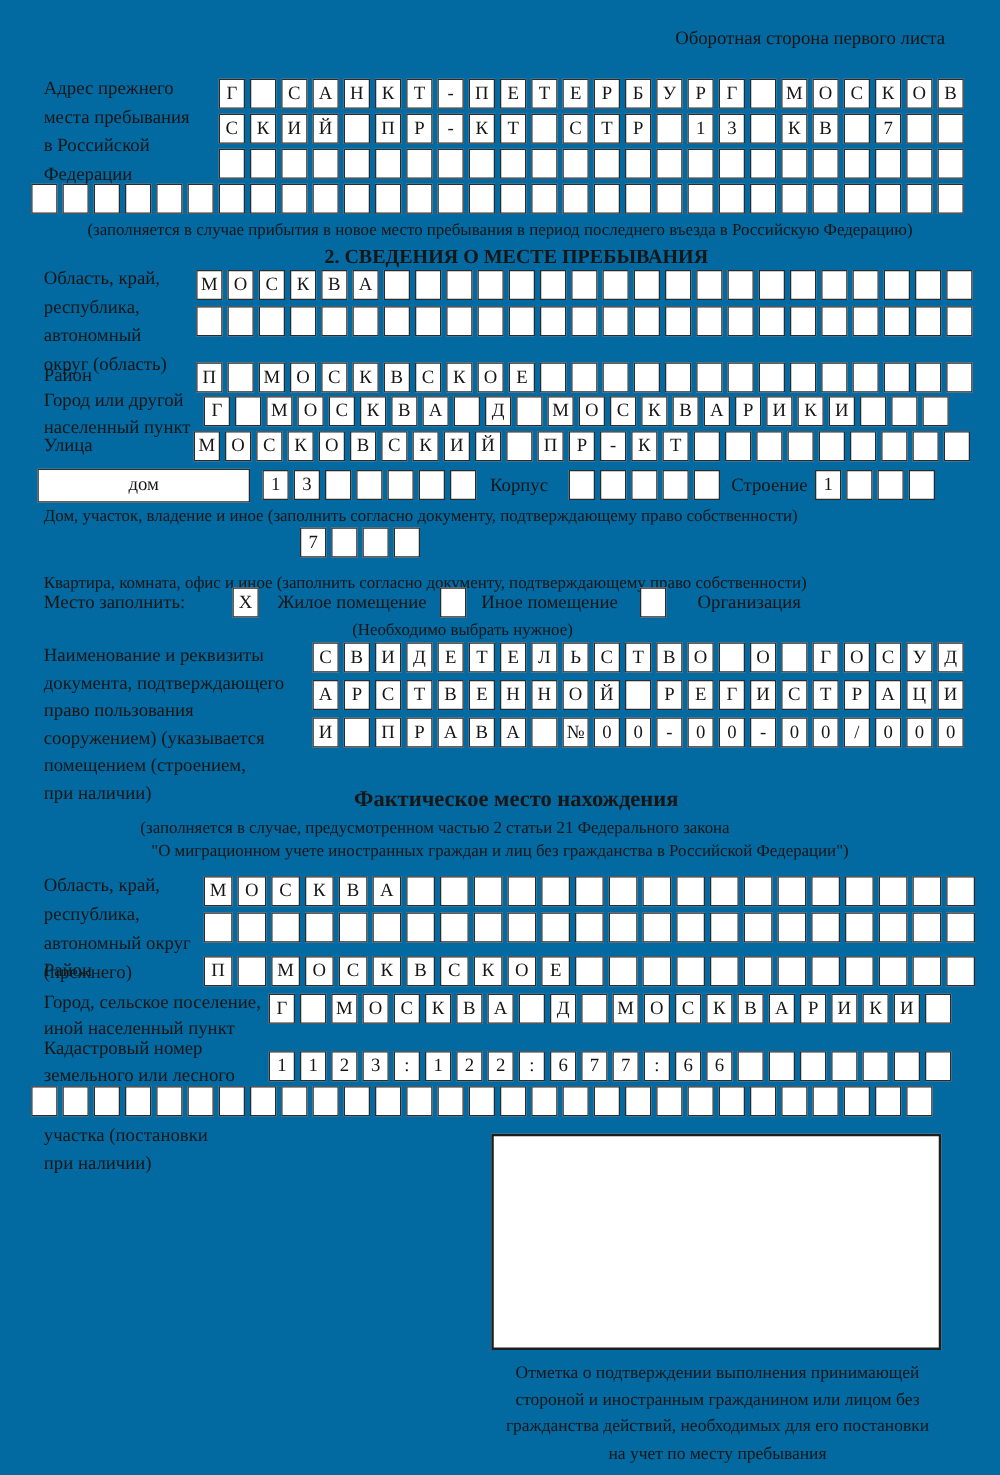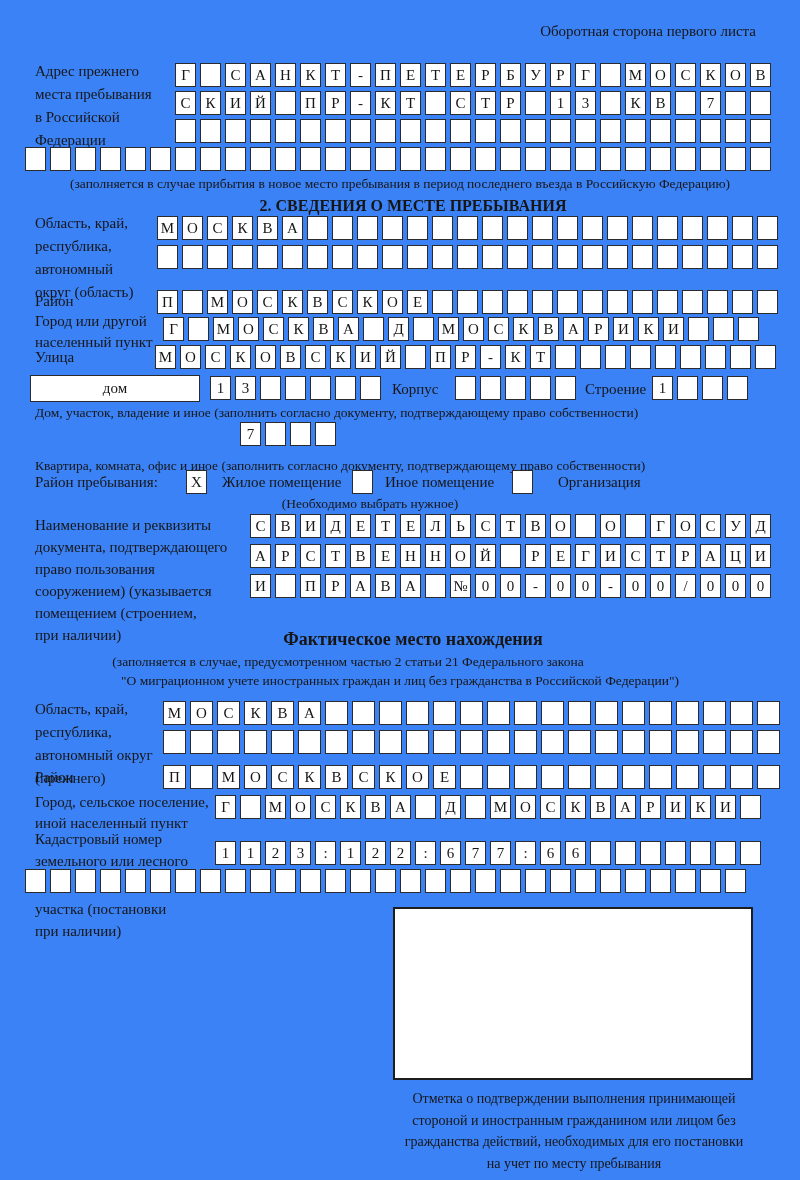--- a/index.html
+++ b/index.html
@@ -1,17 +1,17 @@
 <!DOCTYPE html>
 <html><head>
 <meta charset="utf-8">
 <style>
   html,body { margin:0; padding:0; background:#ffffff; }
   #page {
-    position:relative; width:800px; height:1180px; background:#3b82f6;
+    position:relative; width:800px; height:1180px; background:#0369a1;
     font-family:"Liberation Serif", "DejaVu Serif", serif; color:#161616;
     overflow:hidden;
   }
   .lbl { position:absolute; font-size:15px; line-height:23px; color:#161616; }
   .lbl div { white-space:nowrap; }
   .cap { position:absolute; font-size:13.5px; color:#161616; }
   .center { text-align:center; }
   .bold { font-weight:bold;padding-left:13px; }
   .cellrow { position:absolute; display:flex; gap:4px; }
   .cell {
@@ -334,21 +334,21 @@
   <div class="cap" style="left:35px; top:405px;">Дом, участок, владение и иное (заполнить согласно документу, подтверждающему право собственности)</div>
 
   <div class="cellrow" style="left:240px; top:422px;">
       <div class="cell">7</div>
       <div class="cell"></div>
       <div class="cell"></div>
       <div class="cell"></div>
     </div>
   <div class="cap" style="left:35px; top:458px;">Квартира, комната, офис и иное (заполнить согласно документу, подтверждающему право собственности)</div>
 
-  <div class="lbl" style="left:35px; top:471px;">Район пребывания:</div>
+  <div class="lbl" style="left:35px; top:471px;">Место заполнить:</div>
   <div class="cell chk" style="left:186px; top:470px;">X</div>
   <div class="lbl" style="left:222px; top:471px;">Жилое помещение</div>
   <div class="cell chk" style="left:352px; top:470px;"></div>
   <div class="lbl" style="left:385px; top:471px;">Иное помещение</div>
   <div class="cell chk" style="left:512px; top:470px;"></div>
   <div class="lbl" style="left:558px; top:471px;">Организация</div>
   <div class="cap center" style="left:180px; top:496px; width:380px;">(Необходимо выбрать нужное)</div>
 
   <div class="lbl" style="left:35px; top:514px; width:215px; line-height:22px;">
       <div>Наименование и реквизиты</div>

